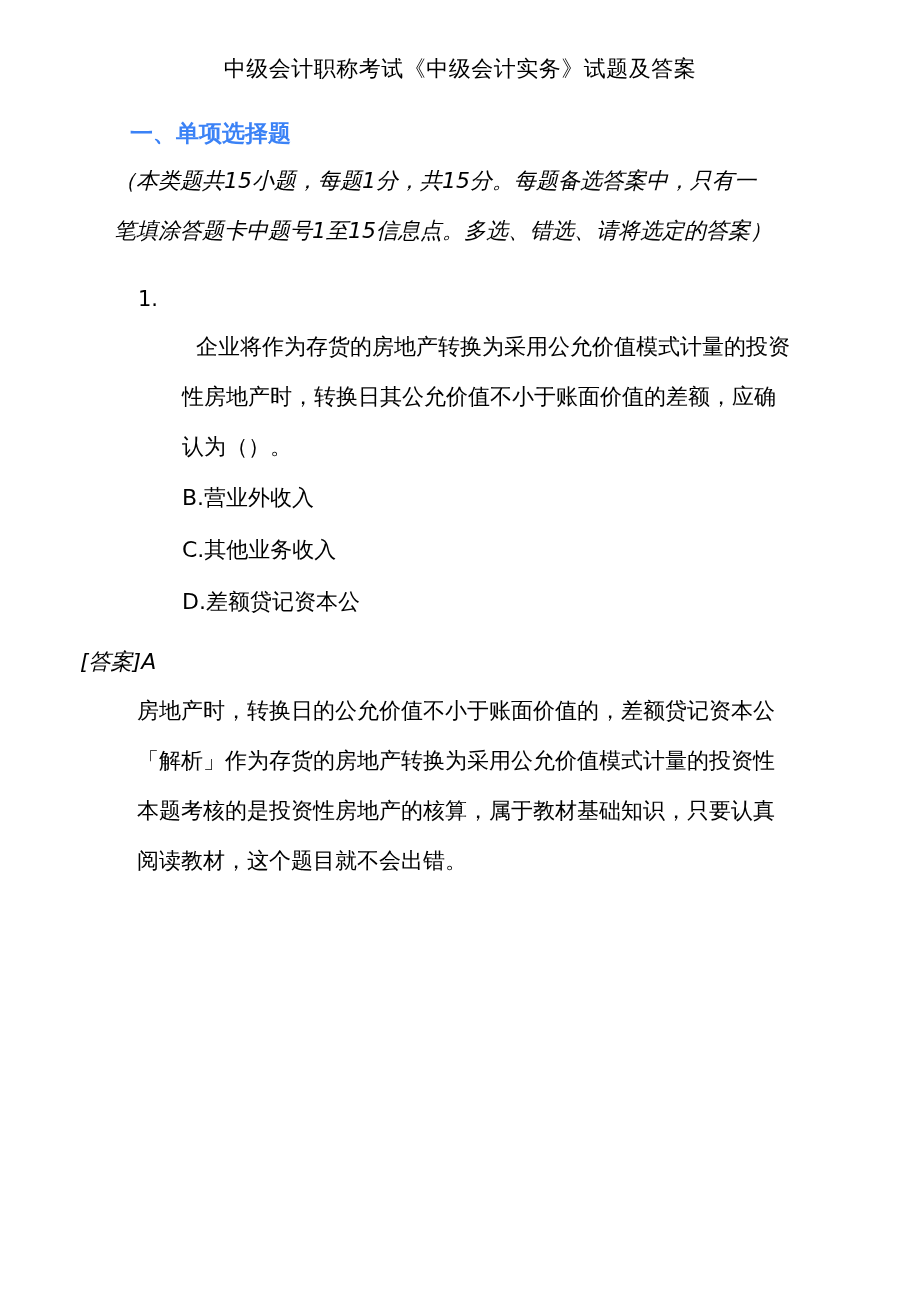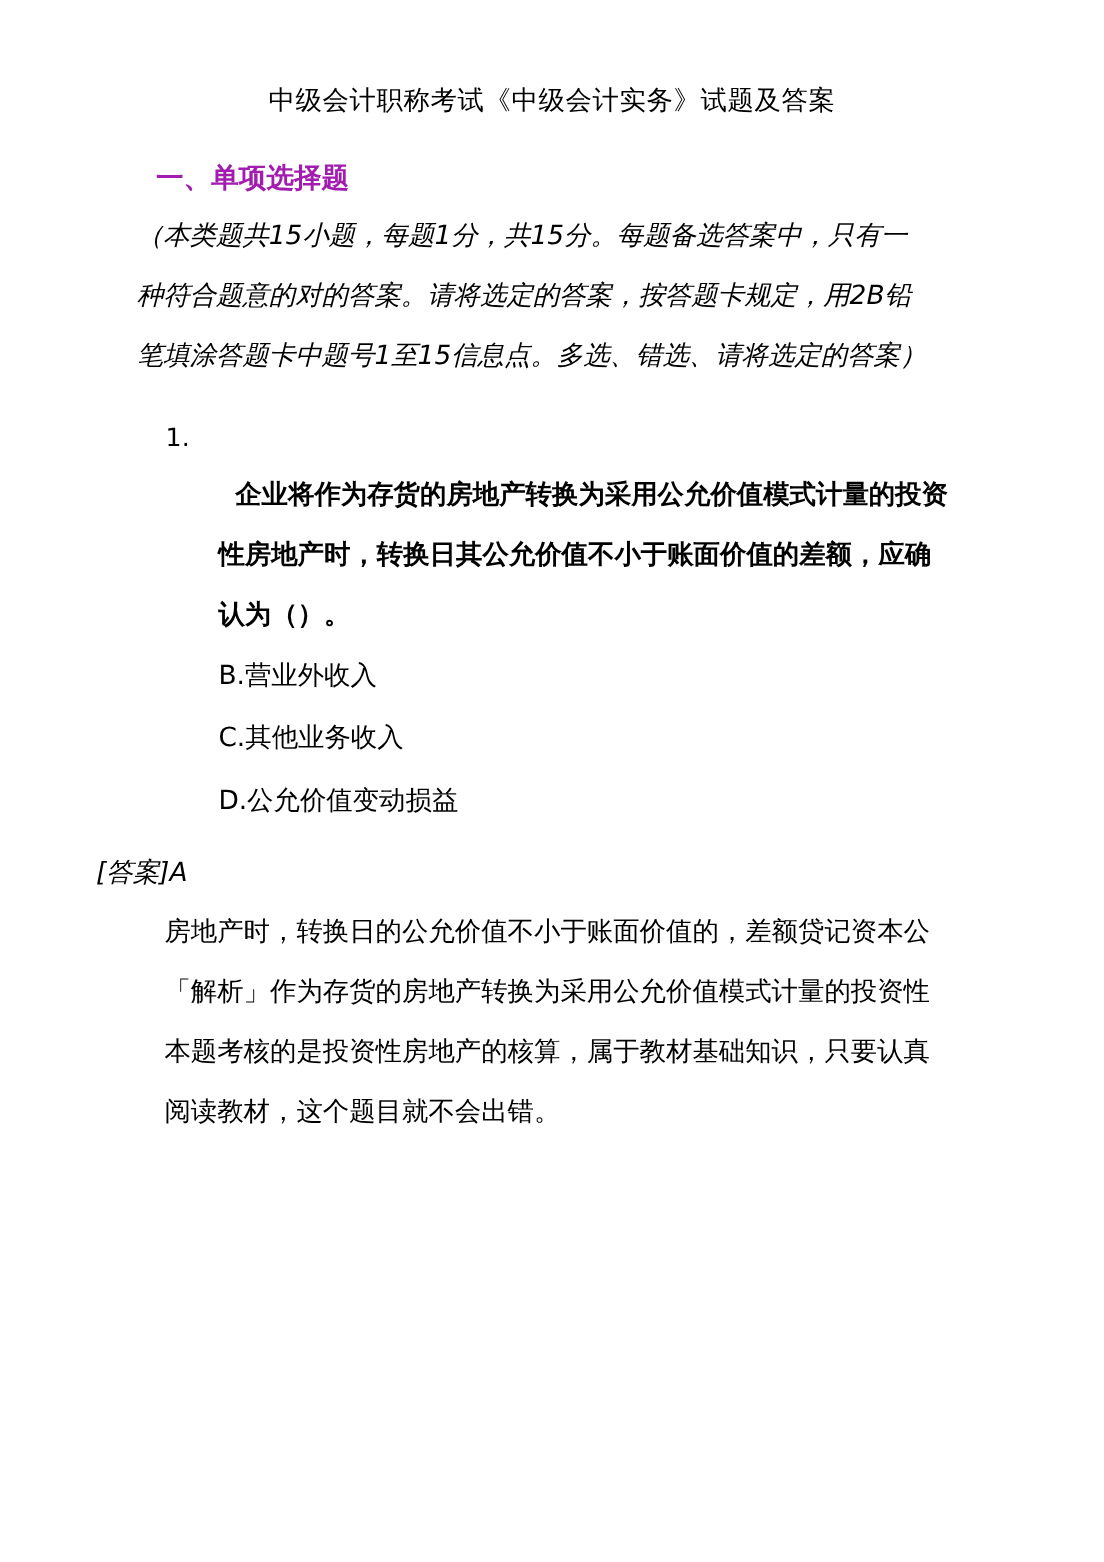--- a/index.html
+++ b/index.html
@@ -6,21 +6,21 @@
   body { background: #ffffff; }
   .page {
     position: relative;
     width: 920px;
     height: 1302px;
     background: #ffffff;
     color: #000000;
     font-family: "DejaVu Sans", sans-serif;
     overflow: hidden;
   }
-  .doc { padding-top: 68px; }
+  .doc { padding-top: 52px; }
   .title {
     text-align: center;
     font-size: 22px;
     height: 34px;
     line-height: 34px;
     letter-spacing: 0.5px;
   }
   .section-heading {
     margin-top: 30px;
     margin-left: 130px;
@@ -40,21 +40,21 @@
     margin-top: 20px;
     margin-left: 138px;
     font-size: 21px;
     height: 46px;
     line-height: 46px;
   }
   .stem {
     margin-left: 182px;
     font-size: 22px;
   }
-  .stem .line { height: 50px; line-height: 50px; font-weight: bold; }
+  .stem .line { height: 50px; line-height: 50px; }
   .stem .line:first-child { text-indent: 14px; }
   .options {
     margin-left: 182px;
     font-size: 22px;
   }
   .options .line { height: 52px; line-height: 52px; }
   .answer {
     margin-top: 10px;
     margin-left: 80px;
     font-size: 22px;
@@ -69,40 +69,39 @@
   .analysis .line, .note .line { height: 50px; line-height: 50px; }
 </style>
 </head>
 <body>
 
 <div class="page">
   <div class="doc">
 
     <div class="title">中级会计职称考试《中级会计实务》试题及答案</div>
 
-    <div class="section-heading" style="color: #a21caf;">一、单项选择题</div>
+    <div class="section-heading" style="color: #3b82f6;">一、单项选择题</div>
 
     <div class="intro">
       <div class="line">（本类题共15小题，每题1分，共15分。每题备选答案中，只有一</div>
-      <div class="line">种符合题意的对的答案。请将选定的答案，按答题卡规定，用2B铅</div>
       <div class="line">笔填涂答题卡中题号1至15信息点。多选、错选、请将选定的答案）</div>
     </div>
 
     <div class="qnum">1.</div>
 
     <div class="stem">
       <div class="line">企业将作为存货的房地产转换为采用公允价值模式计量的投资</div>
       <div class="line">性房地产时，转换日其公允价值不小于账面价值的差额，应确</div>
       <div class="line">认为（）。</div>
     </div>
 
     <div class="options">
       <div class="line">B.营业外收入</div>
       <div class="line">C.其他业务收入</div>
-      <div class="line">D.公允价值变动损益</div>
+      <div class="line">D.差额贷记资本公</div>
     </div>
 
     <div class="answer">[答案]A</div>
 
     <div class="analysis">
       <div class="line">房地产时，转换日的公允价值不小于账面价值的，差额贷记资本公</div>
       <div class="line">「解析」作为存货的房地产转换为采用公允价值模式计量的投资性</div>
     </div>
 
     <div class="note">

